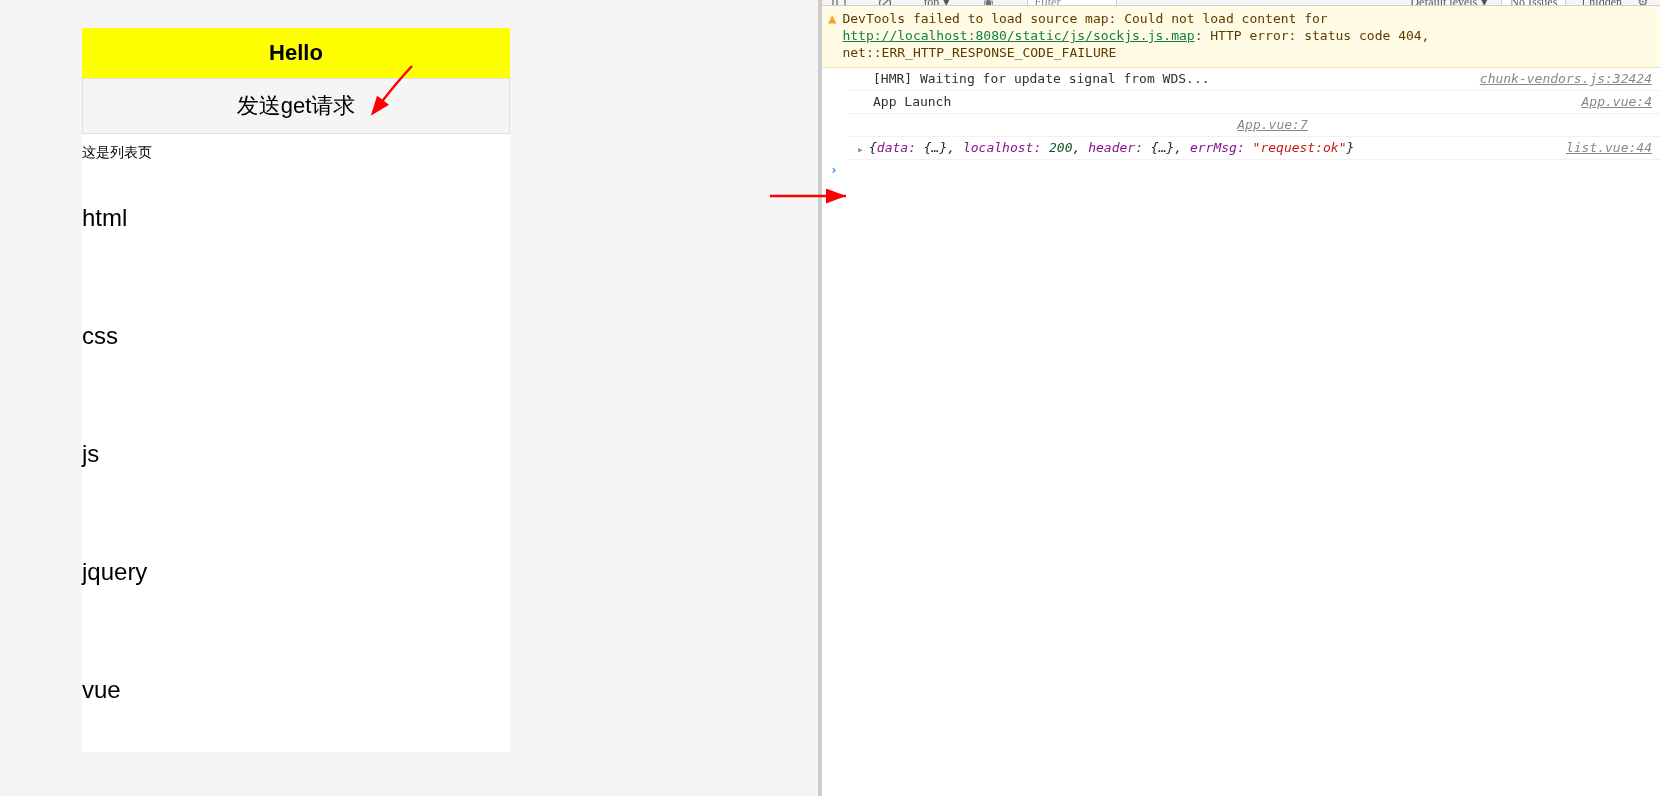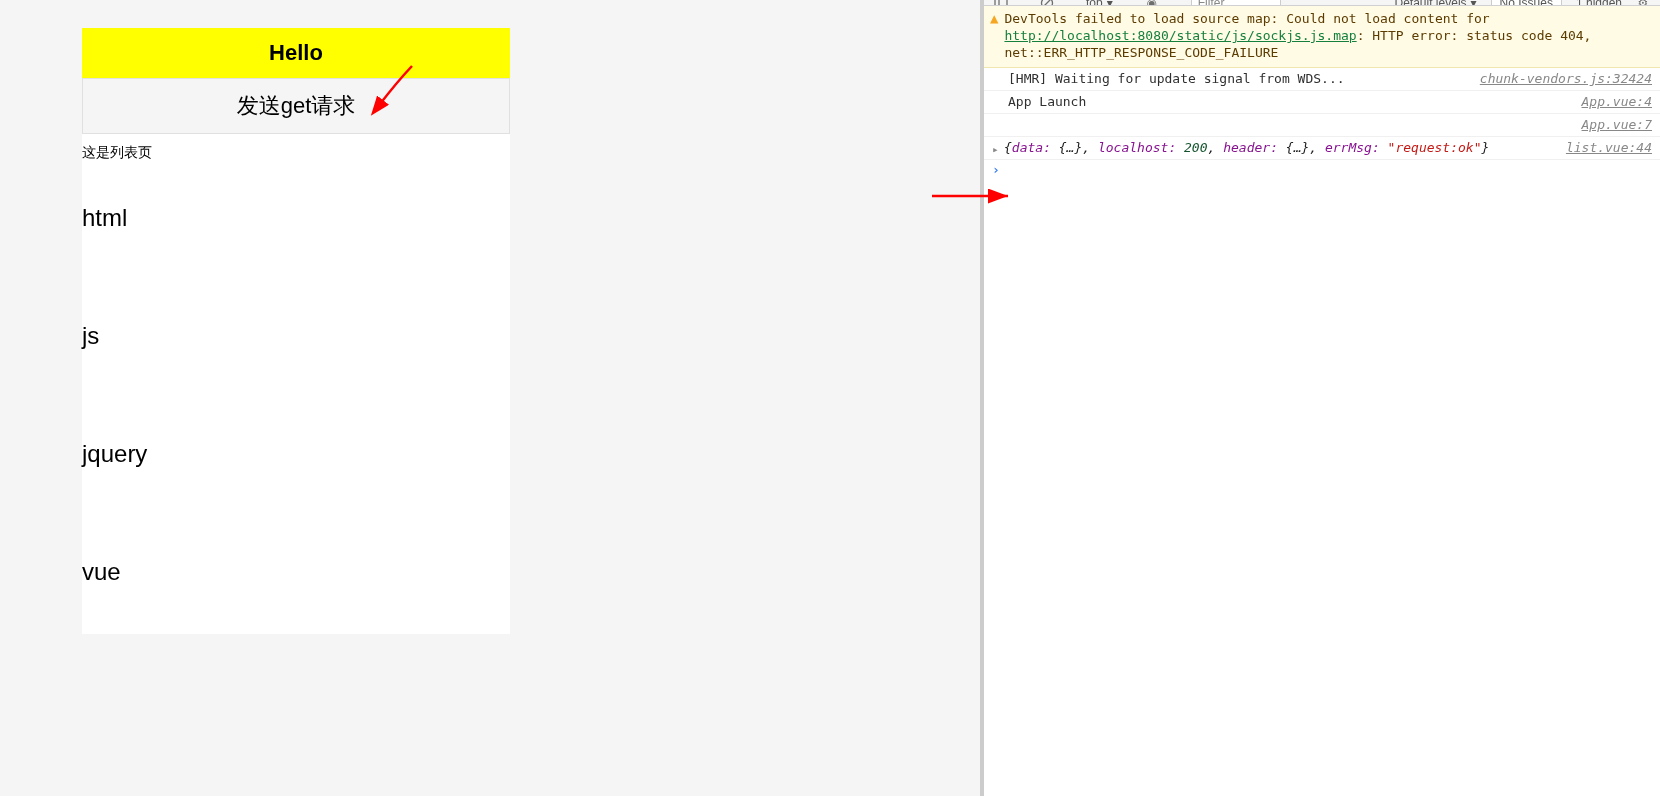--- a/index.html
+++ b/index.html
@@ -5,21 +5,21 @@
     * { margin: 0; padding: 0; box-sizing: border-box; }
     body {
       width: 1660px;
       height: 796px;
       font-family: "Microsoft YaHei", Arial, sans-serif;
       display: flex;
       overflow: hidden;
       background: #fff;
     }
     .left-panel {
-      width: 980px;
+      width: 818px;
       height: 100%;
       background: #f5f5f5;
       position: relative;
     }
     .mobile-view {
       position: absolute;
       left: 82px;
       top: 28px;
       width: 428px;
       background: #fff;
@@ -76,21 +76,21 @@
       flex-direction: column;
     }
     .toolbar {
       height: 6px;
       border-bottom: 1px solid #d0d0d0;
       background: #f5f5f5;
       display: flex;
       align-items: center;
       gap: 32px;
       padding: 0 10px;
-      font-family: Liberation Sans, sans-serif;
+      font-family: Liberation Serif, serif;
       font-size: 12px;
       color: #555;
       overflow: hidden;
     }
     .tb-icon { width: 14px; height: 14px; display: inline-flex; align-items: center; justify-content: center; color: #6e6e6e; }
     .tb-select { display: inline-flex; align-items: center; gap: 4px; }
     .tb-filter {
       border: 1px solid #ccc;
       border-radius: 3px;
       padding: 1px 6px;
@@ -129,26 +129,27 @@
       color: #15803d;
       text-decoration: underline;
     }
     .log-area {
       flex: 1;
       background: #fff;
       position: relative;
     }
     .log-row {
       display: flex;
-      justify-content: flex-end;
+      justify-content: center;
       align-items: flex-start;
       padding: 2px 8px 2px 24px;
       border-bottom: 1px solid #f0f0f0;
       color: #303030;
       line-height: 18px;
+      margin-left: 27px;
     }
     .log-msg { flex: 1; white-space: nowrap; overflow: hidden; }
     .log-src {
       color: #888;
       text-decoration: underline;
       cursor: pointer;
       margin-left: 20px;
       flex-shrink: 0;
       font-style: italic;
     }
@@ -189,20 +190,21 @@
 </head>
 <body>
 
 <div class="left-panel">
   <div class="mobile-view">
     <div class="hello-bar">Hello</div>
     <div class="get-btn">发送get请求</div>
     <div class="list-title">这是列表页</div>
     <div class="list-body">
       <div class="list-item">html</div>
+      <div class="list-item">css</div>
       <div class="list-item">js</div>
       <div class="list-item">jquery</div>
       <div class="list-item">vue</div>
     </div>
   </div>
   <svg class="annot-arrow-1" width="70" height="60">
     <defs>
       <marker id="ah1" markerWidth="10" markerHeight="10" refX="2" refY="3" orient="auto">
         <path d="M0,0 L0,6 L8,3 z" fill="#ff0000"></path>
       </marker>

